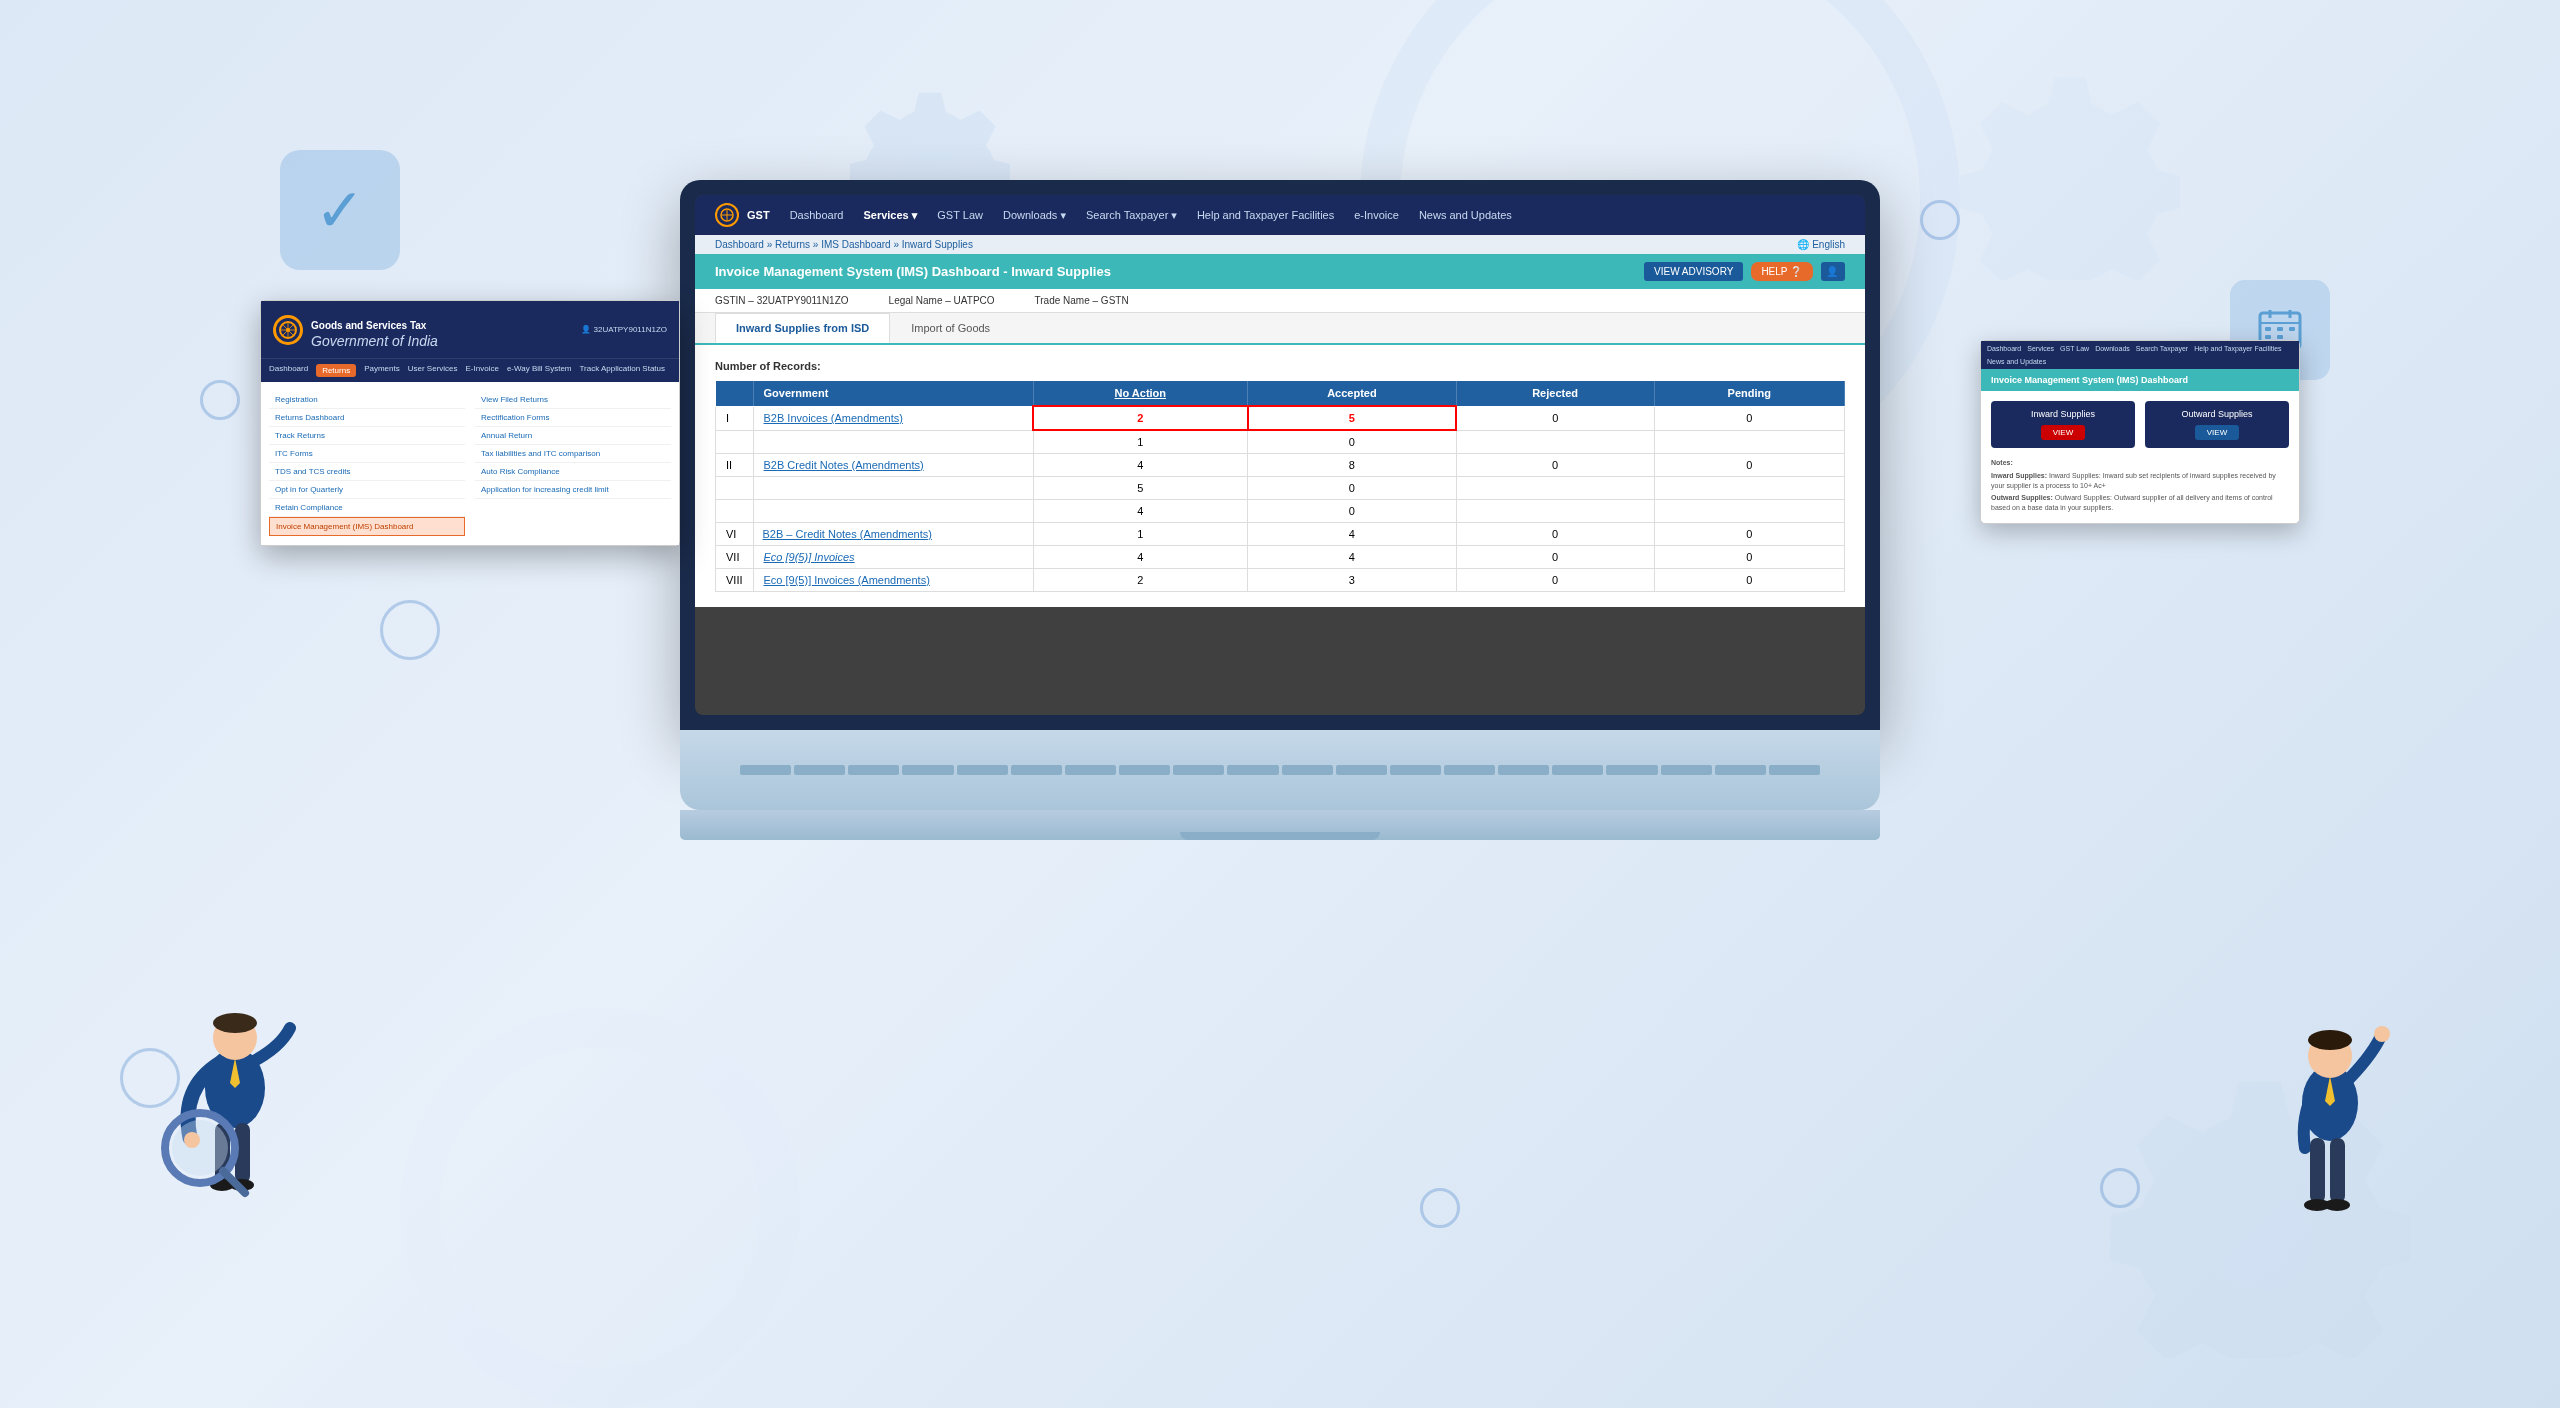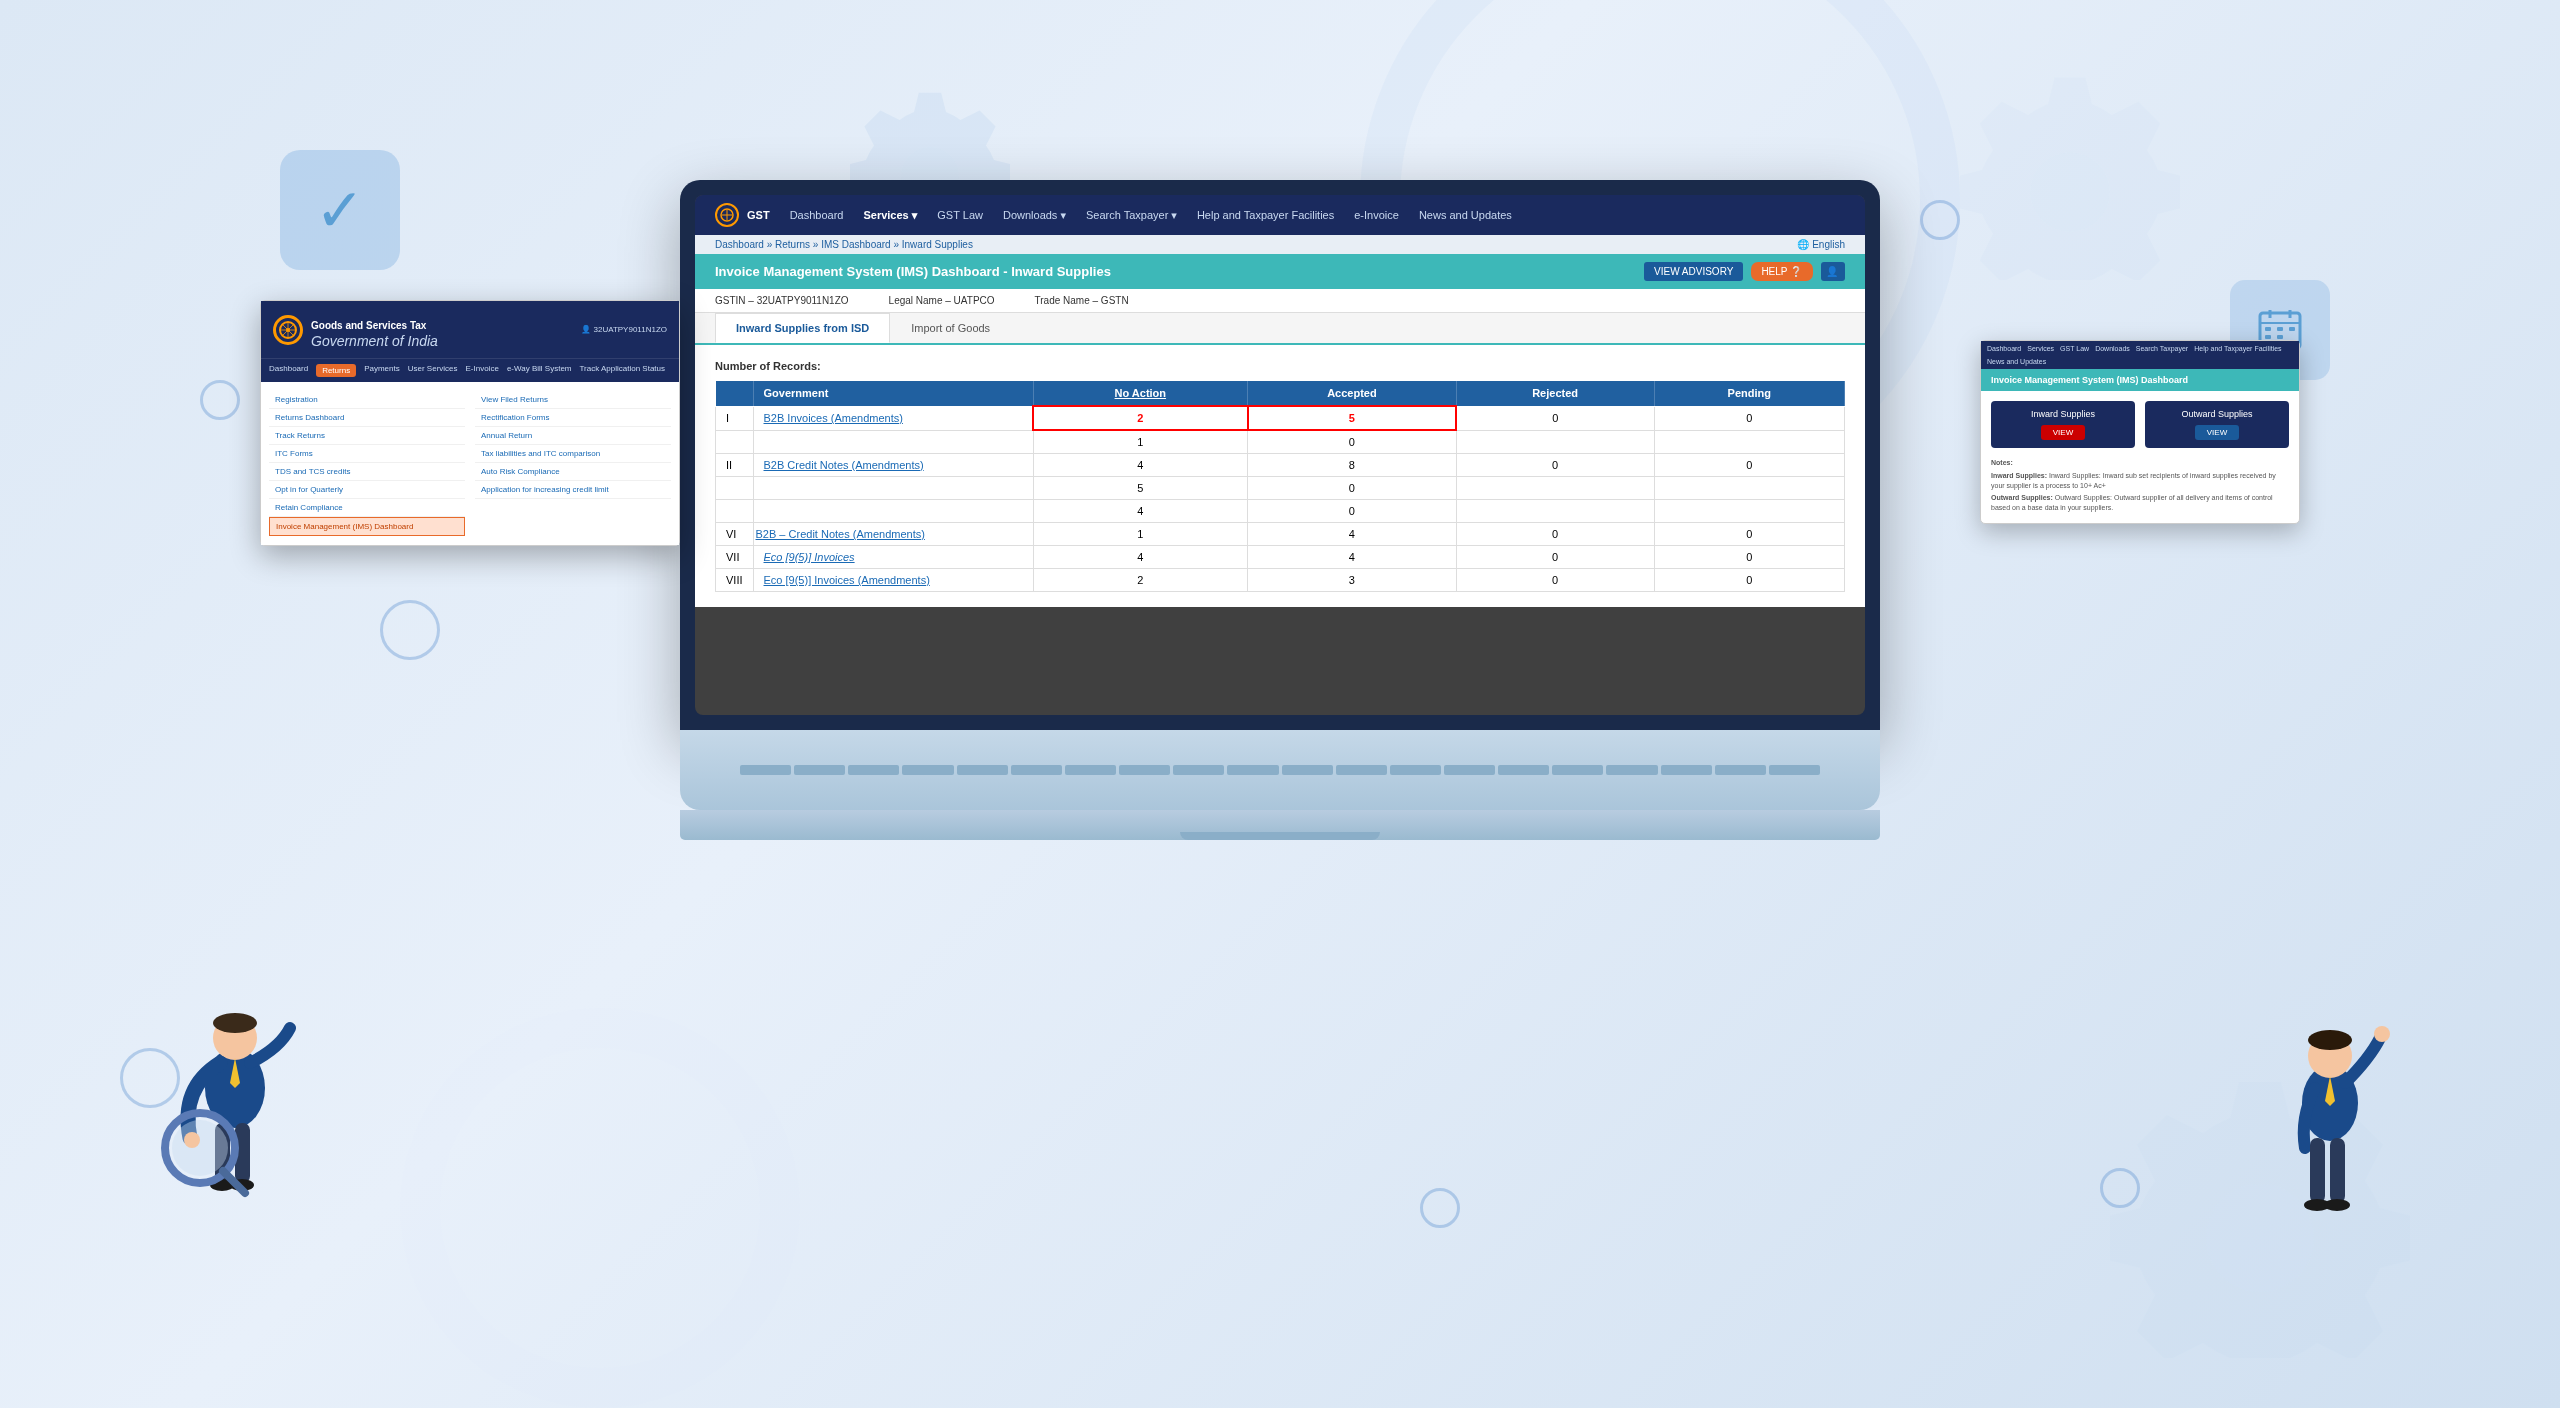--- a/index.html
+++ b/index.html
@@ -533,21 +533,21 @@
             <tr style="border-bottom:1px solid #eee;">
               <td style="padding:5px 10px;border:1px solid #ddd;"></td>
               <td style="padding:5px 10px;border:1px solid #ddd;"></td>
               <td style="padding:5px 10px;border:1px solid #ddd;text-align:center;">4</td>
               <td style="padding:5px 10px;border:1px solid #ddd;text-align:center;">0</td>
               <td style="padding:5px 10px;border:1px solid #ddd;text-align:center;"></td>
               <td style="padding:5px 10px;border:1px solid #ddd;text-align:center;"></td>
             </tr>
             <tr style="border-bottom:1px solid #eee;">
               <td style="padding:5px 10px;border:1px solid #ddd;">VI</td>
-              <td style="padding:5px 2px;border:1px solid #ddd;color:#1a6ab5;text-decoration:underline;cursor:pointer;margin-left:28px;">B2B – Credit Notes (Amendments)</td>
+              <td style="padding:5px 9px;border:1px solid #ddd;color:#1a6ab5;text-decoration:underline;cursor:pointer;margin-left:28px;">B2B – Credit Notes (Amendments)</td>
               <td style="padding:5px 10px;border:1px solid #ddd;text-align:center;">1</td>
               <td style="padding:5px 10px;border:1px solid #ddd;text-align:center;">4</td>
               <td style="padding:5px 10px;border:1px solid #ddd;text-align:center;">0</td>
               <td style="padding:5px 10px;border:1px solid #ddd;text-align:center;">0</td>
             </tr>
             <tr style="border-bottom:1px solid #eee;">
               <td style="padding:5px 10px;border:1px solid #ddd;">VII</td>
               <td style="padding:5px 10px;border:1px solid #ddd;color:#1a6ab5;text-decoration:underline;cursor:pointer;font-style:italic;">Eco [9(5)] Invoices</td>
               <td style="padding:5px 10px;border:1px solid #ddd;text-align:center;">4</td>
               <td style="padding:5px 10px;border:1px solid #ddd;text-align:center;">4</td>

